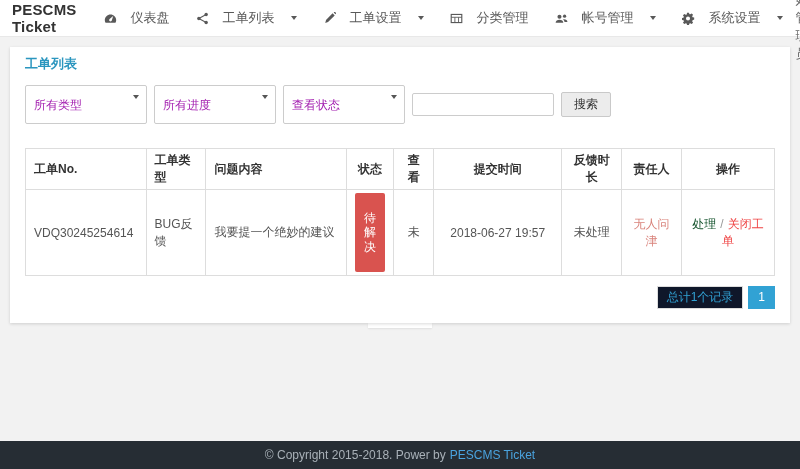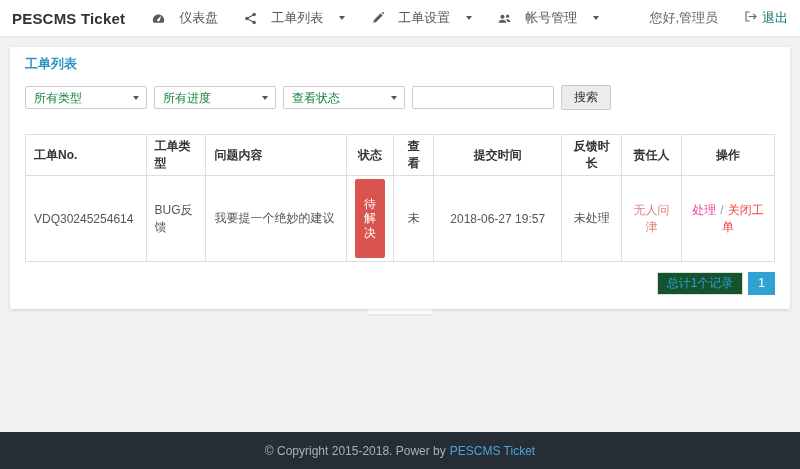--- a/index.html
+++ b/index.html
@@ -31,21 +31,21 @@
   .card {
     background:#fff; margin:10px 10px 0; padding:6px 15px 14px;
     box-shadow:0 1px 3px rgba(0,0,0,.15); position:relative;
   }
   .card-title { font-size:13px; font-weight:bold; color:#2b96bf; padding:2px 0 0; }
   .notch { width:64px; height:5px; background:#fff; margin:0 auto; box-shadow:0 1px 2px rgba(0,0,0,.08); }
   
   .filters { display:flex; align-items:center; margin-top:12px; }
   .select-wrap { position:relative; width:122px; margin-right:7px; }
   .select-wrap select {
-    width:100%; height:23px; font-size:12px; color:#15803d; background:#fff;
+    width:100%; height:39px; font-size:12px; color:#a21caf; background:#fff;
     border:1px solid #ccc; border-radius:2px; padding:0 18px 0 8px;
     -webkit-appearance:none; appearance:none; outline:none;
     font-family:"Liberation Sans","DejaVu Sans",sans-serif;
   }
   .select-caret {
     position:absolute; right:8px; top:10px; width:0; height:0; pointer-events:none;
     border-left:3.5px solid transparent; border-right:3.5px solid transparent;
     border-top:4px solid #555;
   }
   .search-input {
@@ -65,35 +65,35 @@
   }
   .ticket-table th { color:#333; font-weight:bold; }
   .ticket-table th.al, .ticket-table td.al { text-align:left; }
   .col-no{width:16.1%}.col-type{width:8%}.col-content{width:18.7%}.col-status{width:6.4%}
   .col-view{width:5.3%}.col-time{width:17.1%}.col-dur{width:8%}.col-owner{width:8%}.col-op{width:15.5%}
   .badge-danger {
     display:inline-block; background:#d9534f; color:#fff; font-size:12px;
     padding:18px 6px; border-radius:2px; line-height:1.2;
   }
   .txt-salmon { color:#d9837b; }
-  .link-teal { color:#ec4899; text-decoration:none; cursor:pointer; }
+  .link-teal { color:#14532d; text-decoration:none; cursor:pointer; }
   .link-salmon { color:#ef4444; text-decoration:none; cursor:pointer;margin-top:8px; }
   .op-sep { color:#999; margin:0 4px; }
   
   .pagination { margin-top:10px; display:flex; justify-content:flex-end; align-items:center; font-size:12px; }
   .page-total {
-    border:1px solid #ddd; background:#14532d; color:#31a2d4; padding:3px 9px; line-height:1.2;
+    border:1px solid #ddd; background:#0f172a; color:#31a2d4; padding:3px 9px; line-height:1.2;
   }
   .page-btn {
     background:#31a2d4; color:#fff; padding:3px 9px; margin-left:5px; line-height:1.2;
     border:1px solid #31a2d4; cursor:pointer;
   }
   
   .footer {
-    position:absolute; left:0; bottom:0; width:100%; height:37px; background:#262d34;
+    position:absolute; left:0; bottom:0; width:100%; height:28px; background:#262d34;
     display:flex; align-items:center; justify-content:center; font-size:12px; color:#a9b1b8;
   }
   .footer a { color:#4aa3df; text-decoration:none; margin-left:4px; cursor:pointer; }
 </style>
 </head>
 <body>
 
 <div class="navbar">
   <div class="brand">PESCMS Ticket</div>
 
@@ -123,34 +123,52 @@
     <div class="nav-item">
       <span>
         <svg width="13" height="13" viewBox="0 0 16 16" fill="#595959">
             <path d="M11.8 1.6l2.6 2.6-8.2 8.2-3.4 1 .9-3.5zM13.2.7l2 2 .6-.6c.3-.3.3-.8 0-1.1l-.9-.9c-.3-.3-.8-.3-1.1 0z"></path>
           </svg>
       </span>
       <span>工单设置</span>
       <span class="caret"></span>
     </div>
 
+    <div class="nav-item">
+      <span>
+        <svg width="13" height="13" viewBox="0 0 16 16" fill="none" stroke="#595959">
+            <rect x="1.5" y="3" width="13" height="10" stroke-width="1.4"></rect>
+            <path d="M1.5 6.5h13M6 6.5V13M10.5 6.5V13" stroke-width="1.1"></path>
+          </svg>
+      </span>
+      <span>分类管理</span>
+    </div>
 
     <div class="nav-item">
       <span>
         <svg width="13" height="13" viewBox="0 0 16 16" fill="#595959">
             <circle cx="5.5" cy="5.8" r="2.5"></circle>
             <path d="M.8 13.2c0-2.3 2.1-3.7 4.7-3.7s4.7 1.4 4.7 3.7z"></path>
             <circle cx="11.8" cy="5.2" r="2"></circle>
             <path d="M11 9c2.4 0 4.3 1.3 4.3 3.2h-3.6c-.1-1.3-.8-2.4-1.9-3z"></path>
           </svg>
       </span>
       <span>帐号管理</span>
       <span class="caret"></span>
     </div>
 
+    <div class="nav-item">
+      <span>
+        <svg width="13" height="13" viewBox="0 0 16 16" fill="#595959">
+            <path d="M15 9.2V6.8l-2-.4a5 5 0 0 0-.5-1.2l1.1-1.7-1.7-1.7-1.7 1.1a5 5 0 0 0-1.2-.5L8.6 1H6.2l-.4 2a5 5 0 0 0-1.2.5L2.9 2.4 1.2 4.1l1.1 1.7a5 5 0 0 0-.5 1.2l-2 .4.1 2.4 2 .4c.1.4.3.8.5 1.2l-1.2 1.7 1.7 1.7 1.7-1.1c.4.2.8.4 1.2.5l.4 2h2.4l.4-2c.4-.1.8-.3 1.2-.5l1.7 1.1 1.7-1.7-1.1-1.7c.2-.4.4-.8.5-1.2zM7.4 10.5a2.5 2.5 0 1 1 0-5 2.5 2.5 0 0 1 0 5z"></path>
+          </svg>
+      </span>
+      <span>系统设置</span>
+      <span class="caret"></span>
+    </div>
   </div>
 
   <div class="nav-right">
     <span>您好,管理员</span>
     <span class="logout">
       <span>
         <svg width="13" height="13" viewBox="0 0 16 16" fill="none" stroke="#666" stroke-width="1.4">
             <path d="M7 2.5H2.5v11H7"></path>
             <path d="M5.8 8h9M11.5 4.7L14.8 8l-3.3 3.3"></path>
           </svg>

